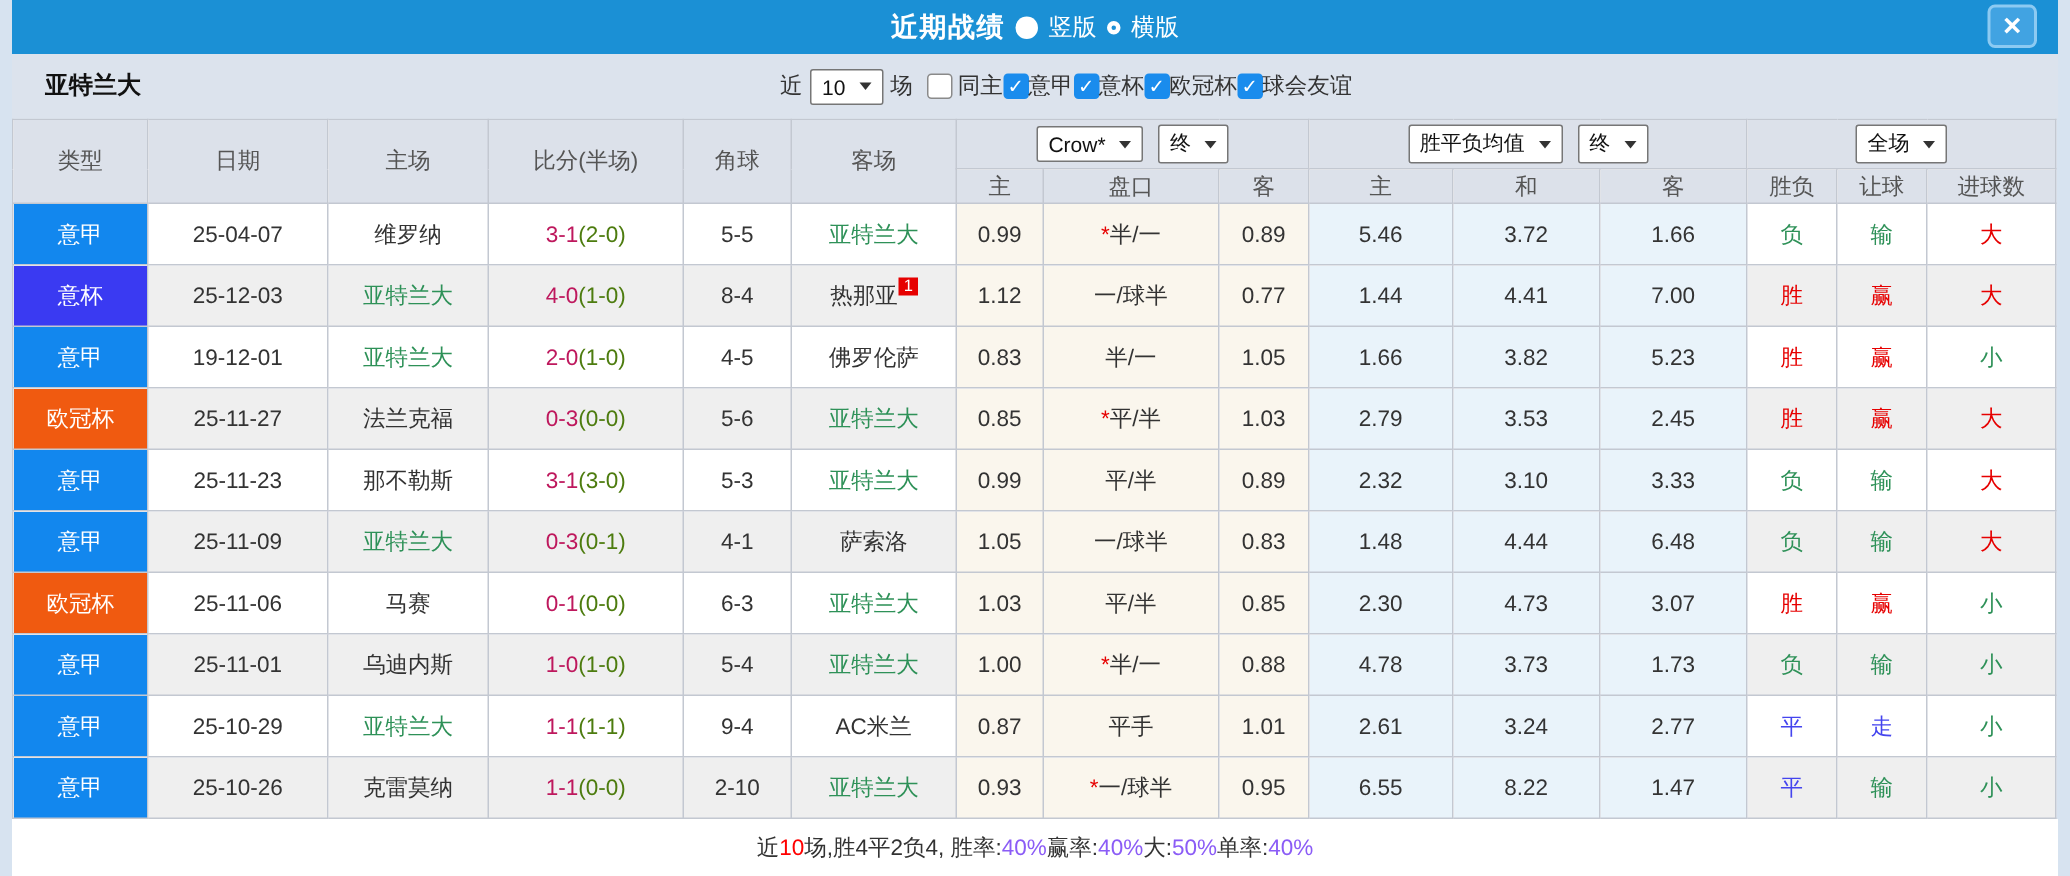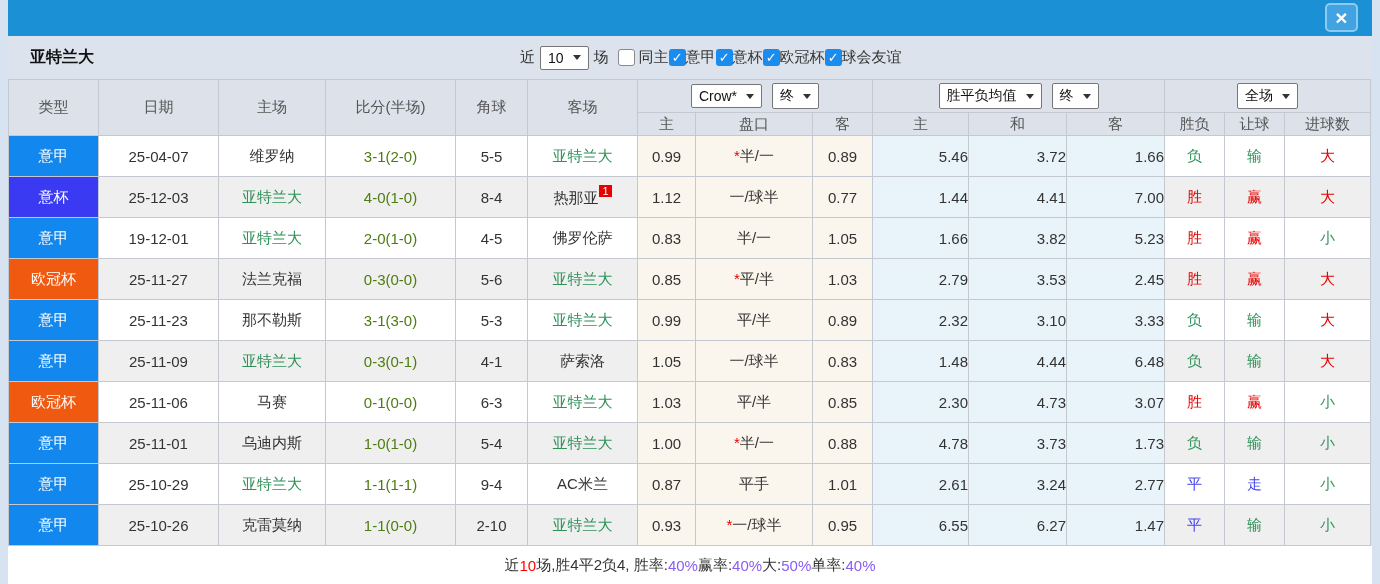--- a/index.html
+++ b/index.html
@@ -64,45 +64,52 @@
   tr.h1 th { height:33px; }
   tr.h2 th { height:23px; font-size:15px; }
   .selrow { display:flex; align-items:center; justify-content:center; }
   tbody tr { height:41px; }
   tbody tr.alt td { background:#efefef; }
   td.badge { color:#fff; font-size:15px; }
   td.b-blue   { background:#1287ee !important; }
   td.b-violet { background:#3a3af2 !important; }
   td.b-orange { background:#f05a10 !important; }
   td.cream { background:#faf6ed !important; }
-  td.pale  { background:#e9f3fa !important;text-align:right; }
+  td.pale  { background:#e9f3fa !important; }
   .green { color:#2e9158; }
   .red   { color:#e60000; }
   .vio   { color:#4444ee; }
-  .sr { color:#4d7c0f;margin-top:24px; }
+  .sr { color:#be185d;margin-top:24px; }
   .sh { color:#4d7c0f; }
   .star { color:#e60000; }
   sup.redbox {
     background:#e60000; color:#fff; font-size:11px; line-height:1.2;
     padding:0 3px; margin-left:1px; position:relative; top:-2px;
   }
   sup.redbox:empty { display:none; }
   
   .footer {
     margin:0 8px; height:38px; background:#fff;
     display:flex; align-items:center; justify-content:center;
     font-size:15px; color:#333;
   }
   .footer .fr { color:#f00; }
   .footer .fb { color:#8b5cf6; }
 </style>
 </head>
 <body>
 
 <div class="topbar">
+  <div class="title-group">
+    <span class="title">近期战绩</span>
+    <span class="radio sel"></span>
+    <span class="radio-label">竖版</span>
+    <span class="radio unsel"></span>
+    <span class="radio-label">横版</span>
+  </div>
   <div class="close-btn">
     <span>×</span>
   </div>
 </div>
 
 <div class="filterbar">
   <span class="team-name">亚特兰大</span>
   <div class="filters">
     <span class="lbl">近</span>
     <span class="selbox">
@@ -353,21 +360,21 @@
       <td class="badge b-blue">意甲</td>
       <td>25-10-26</td>
       <td>克雷莫纳</td>
       <td><span class="sr">1-1</span><span class="sh">(0-0)</span></td>
       <td>2-10</td>
       <td class="green"><span>亚特兰大</span></td>
       <td class="cream">0.93</td>
       <td class="cream"><span class="star">*</span><span>一/球半</span></td>
       <td class="cream">0.95</td>
       <td class="pale">6.55</td>
-      <td class="pale">6.27</td>
+      <td class="pale">8.22</td>
       <td class="pale">1.47</td>
       <td class="vio">平</td>
       <td class="green">输</td>
       <td class="green">小</td>
     </tr>
   </tbody>
 </table>
 
 <div class="footer">
   <span>近</span>

